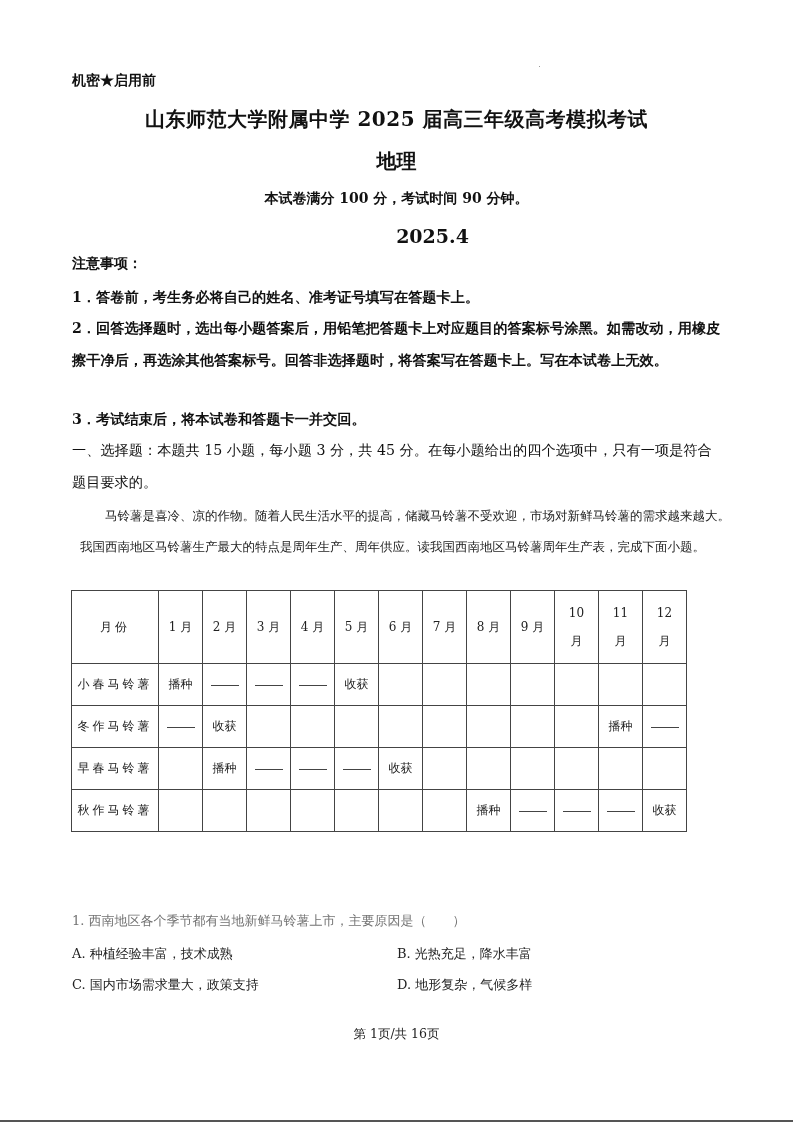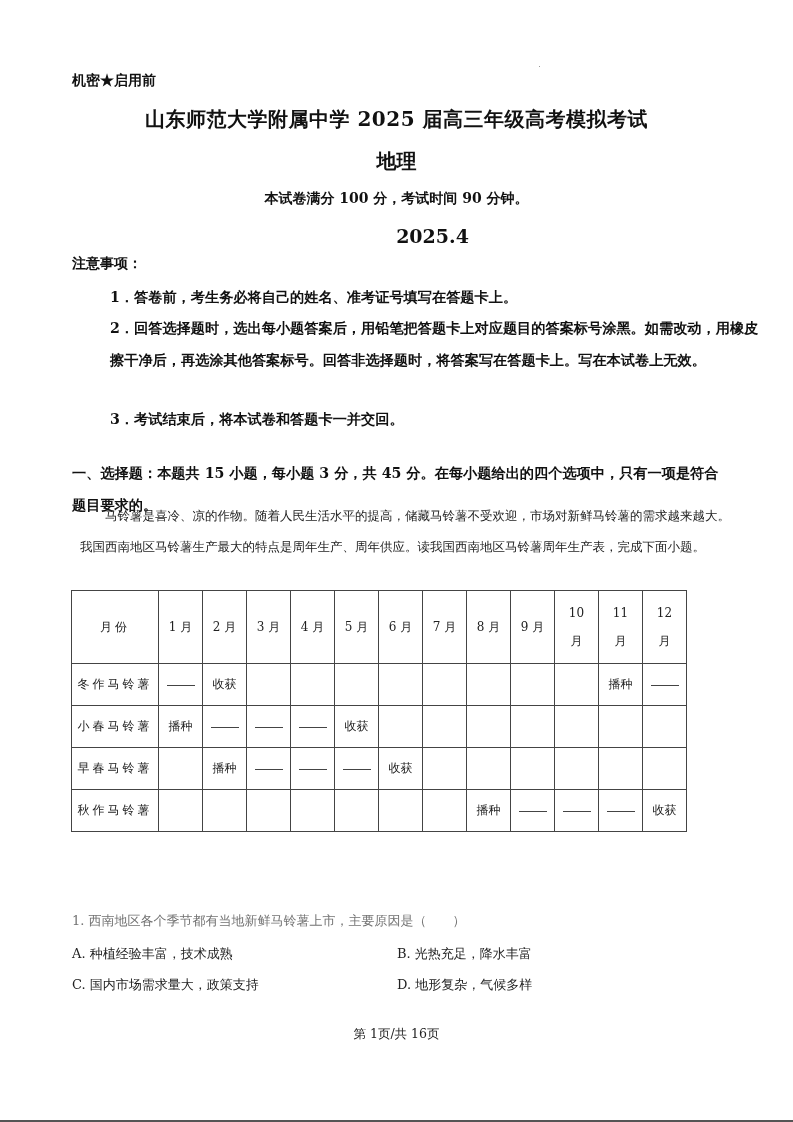--- a/index.html
+++ b/index.html
@@ -5,22 +5,22 @@
   html, body { margin:0; padding:0; background:#ffffff; }
   body { width:793px; height:1122px; position:relative; overflow:hidden;
          font-family:"DejaVu Serif","Liberation Serif",serif; color:#111; }
   .abs { position:absolute; }
   .secret { left:72px; top:72px; font-size:14px; font-weight:bold; }
   .title { left:0; width:793px; top:106px; text-align:center; font-size:20px; font-weight:bold; letter-spacing:0.5px; }
   .subject { left:0; width:793px; top:148px; text-align:center; font-size:20px; font-weight:bold; }
   .info { left:0; width:793px; top:190px; text-align:center; font-size:14px; font-weight:bold; }
   .date { left:0; width:793px; top:225px; text-align:center; font-size:19px; font-weight:bold;margin-left:36px; }
   .notice-h { left:72px; top:255px; font-size:14px; font-weight:bold; }
-  .notice { left:72px; width:650px; font-size:14.2px; font-weight:bold; line-height:31.5px;margin-left:38px; }
-  .section { left:72px; width:650px; top:435px; font-size:14.2px; font-weight:bold; line-height:31.5px;margin-top:23px; }
+  .notice { left:72px; width:650px; font-size:14.2px; font-weight:bold; line-height:31.5px; }
+  .section { left:72px; width:650px; top:435px; font-size:14.2px; font-weight:normal; line-height:31.5px; }
   .passage { left:68px; width:650px; top:500px; font-size:12.5px; line-height:31px; text-indent:2em; color:#222;margin-left:12px; }
   table.crop { position:absolute; left:71px; top:590px; border-collapse:collapse; font-size:12px; color:#222; }
   table.crop td { border:1.5px solid #444; text-align:center; padding:0; height:41px; }
   table.crop tr.hdr td { height:72px; }
   table.crop td.first { width:86px; letter-spacing:3px; }
   table.crop td.m { width:43px; }
   table.crop td.m.wrap { line-height:28px; }
   .dash { display:inline-block; width:28px; border-top:1px solid #444; vertical-align:middle; }
   .q { left:72px; top:912px; font-size:13px; color:#737373; }
   .opt { font-size:13px; color:#222; }
@@ -68,48 +68,48 @@
         <td class="m wrap">
           <div>11</div>
           <div>月</div>
         </td>
         <td class="m wrap">
           <div>12</div>
           <div>月</div>
         </td>
       </tr>
       <tr>
+        <td class="first">小春马铃薯</td>
+        <td class="m">播种</td>
+        <td class="m"><span class="dash"></span></td>
+        <td class="m"><span class="dash"></span></td>
+        <td class="m"><span class="dash"></span></td>
+        <td class="m">收获</td>
+        <td class="m"></td>
+        <td class="m"></td>
+        <td class="m"></td>
+        <td class="m"></td>
+        <td class="m"></td>
+        <td class="m"></td>
+        <td class="m"></td>
+      </tr>
+      <tr>
         <td class="first">冬作马铃薯</td>
         <td class="m"><span class="dash"></span></td>
         <td class="m">收获</td>
         <td class="m"></td>
         <td class="m"></td>
         <td class="m"></td>
         <td class="m"></td>
         <td class="m"></td>
         <td class="m"></td>
         <td class="m"></td>
         <td class="m"></td>
         <td class="m">播种</td>
         <td class="m"><span class="dash"></span></td>
-      </tr>
-      <tr>
-        <td class="first">小春马铃薯</td>
-        <td class="m">播种</td>
-        <td class="m"><span class="dash"></span></td>
-        <td class="m"><span class="dash"></span></td>
-        <td class="m"><span class="dash"></span></td>
-        <td class="m">收获</td>
-        <td class="m"></td>
-        <td class="m"></td>
-        <td class="m"></td>
-        <td class="m"></td>
-        <td class="m"></td>
-        <td class="m"></td>
-        <td class="m"></td>
       </tr>
       <tr>
         <td class="first">早春马铃薯</td>
         <td class="m"></td>
         <td class="m">播种</td>
         <td class="m"><span class="dash"></span></td>
         <td class="m"><span class="dash"></span></td>
         <td class="m"><span class="dash"></span></td>
         <td class="m">收获</td>
         <td class="m"></td>

